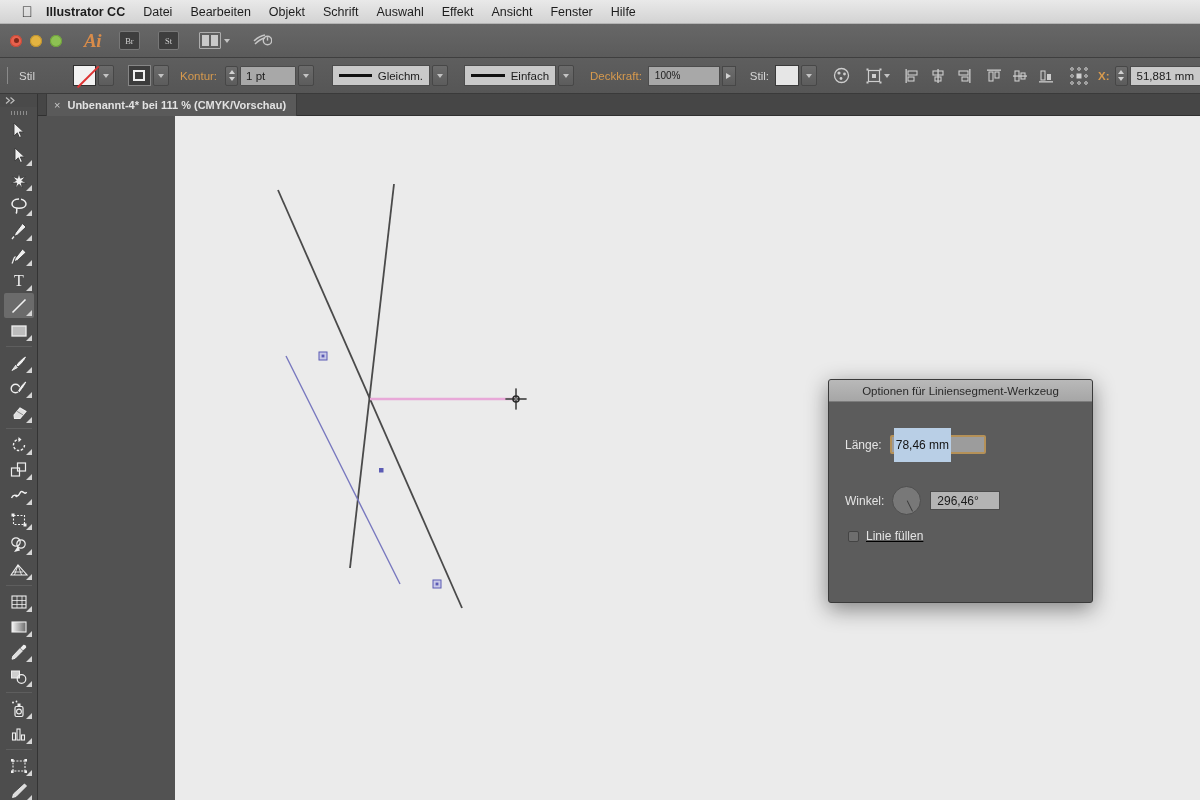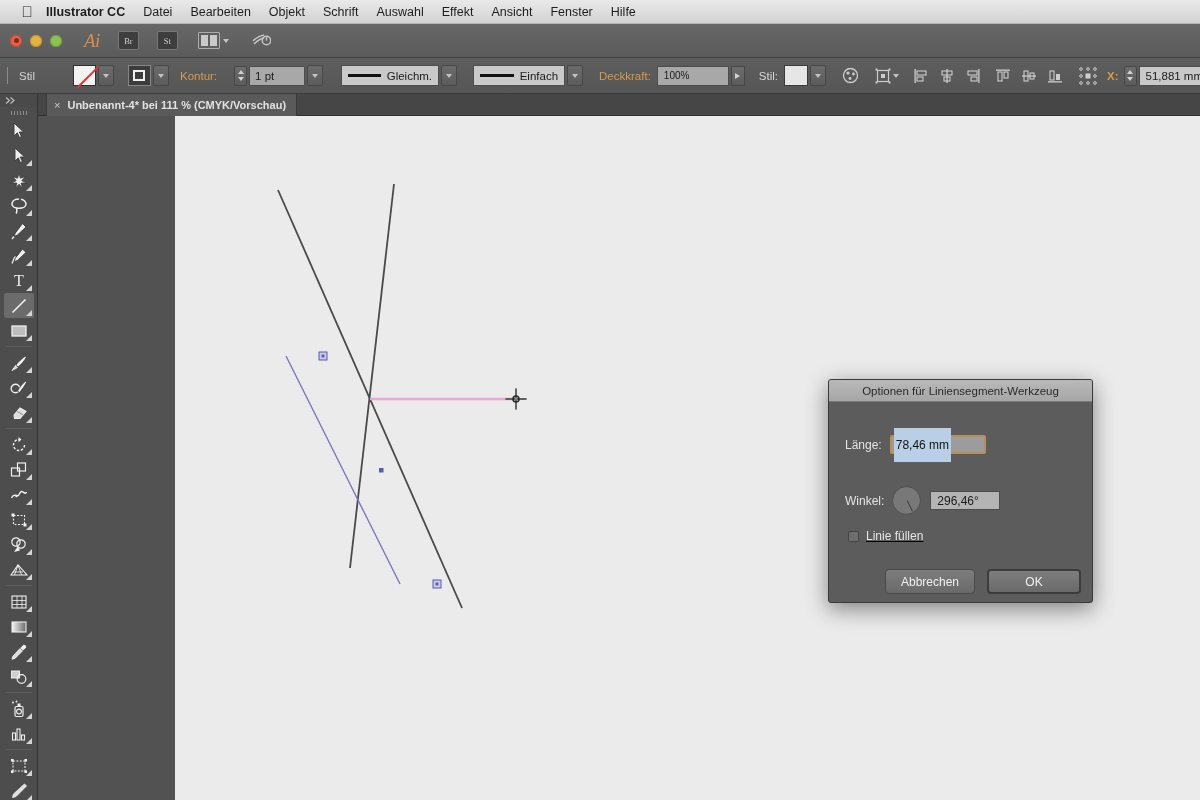--- a/index.html
+++ b/index.html
@@ -36,21 +36,21 @@
   }
   .traffic { display: flex; gap: 8px; margin-left: 10px; }
   .dot { width: 12px; height: 12px; border-radius: 50%; position: relative; }
   .dot.red { background: #e8614d; box-shadow: inset 0 0 0 1px #c34a39; }
   .dot.red::after{ content:""; position:absolute; left:3.5px; top:3.5px; width:5px;height:5px;border-radius:50%;background:#7e2a1c;}
   .dot.yellow { background: #e3b341; box-shadow: inset 0 0 0 1px #bd9330; }
   .dot.green { background: #8dc153; box-shadow: inset 0 0 0 1px #6f9f3c; }
 
   .ai-logo {
     margin-left: 22px; color: #d98c4a; font-size: 19px;
-    font-family: "Liberation Serif", serif; font-style: italic; font-weight: normal;
+    font-family: "Liberation Serif", serif; font-style: italic; font-weight: bold;
     letter-spacing: -0.5px;
   }
   .mini-btn {
     margin-left: 18px; width: 21px; height: 19px;
     background: #3e3e3e; border: 1px solid #777; border-radius: 2px;
     color: #cfcfcf; font-size: 8.5px; font-weight: normal;
     display: flex; align-items: center; justify-content: center;
     font-family: "Liberation Serif", serif;
   }
   .arrange-btn {
@@ -287,21 +287,21 @@
     <div class="swatch-group">
       <div class="swatch stroke-sw">
           <i></i>
         </div>
       <div class="dd-btn">
           <div class="caret"></div>
         </div>
     </div>
 
     <div class="ctl-label orange">Kontur:</div>
-    <div style="display:flex;align-items:center;gap:2px;margin-left:17px;">
+    <div style="display:flex;align-items:center;gap:2px;margin-left:8px;">
       <div class="stepper">
           <i class="up"></i>
           <i class="dn"></i>
         </div>
       <div class="field" style="width:56px;">1 pt</div>
       <div class="dd-btn">
           <div class="caret"></div>
         </div>
     </div>
 
@@ -684,21 +684,17 @@
             <i style="transform: rotate(-296.46deg);"></i>
           </span>
         <span class="ang-field" style="margin-left:9px;">296,46°</span>
       </div>
 
       <div class="dlg-row" style="left:19px; top:127px;text-decoration:underline;">
         <span class="chk"></span>
         <span class="dlg-lbl" style="margin-left:7px;">Linie füllen</span>
       </div>
 
-      <div class="dlg-row" style="left:56px; top:167px; gap:12px;">
-        <span class="dlg-btn" style="width:90px;">Abbrechen</span>
-        <span class="dlg-btn default" style="width:94px;">OK</span>
-      </div>
 
     </div>
   </div>
 
 </div>
 
 </body></html>

